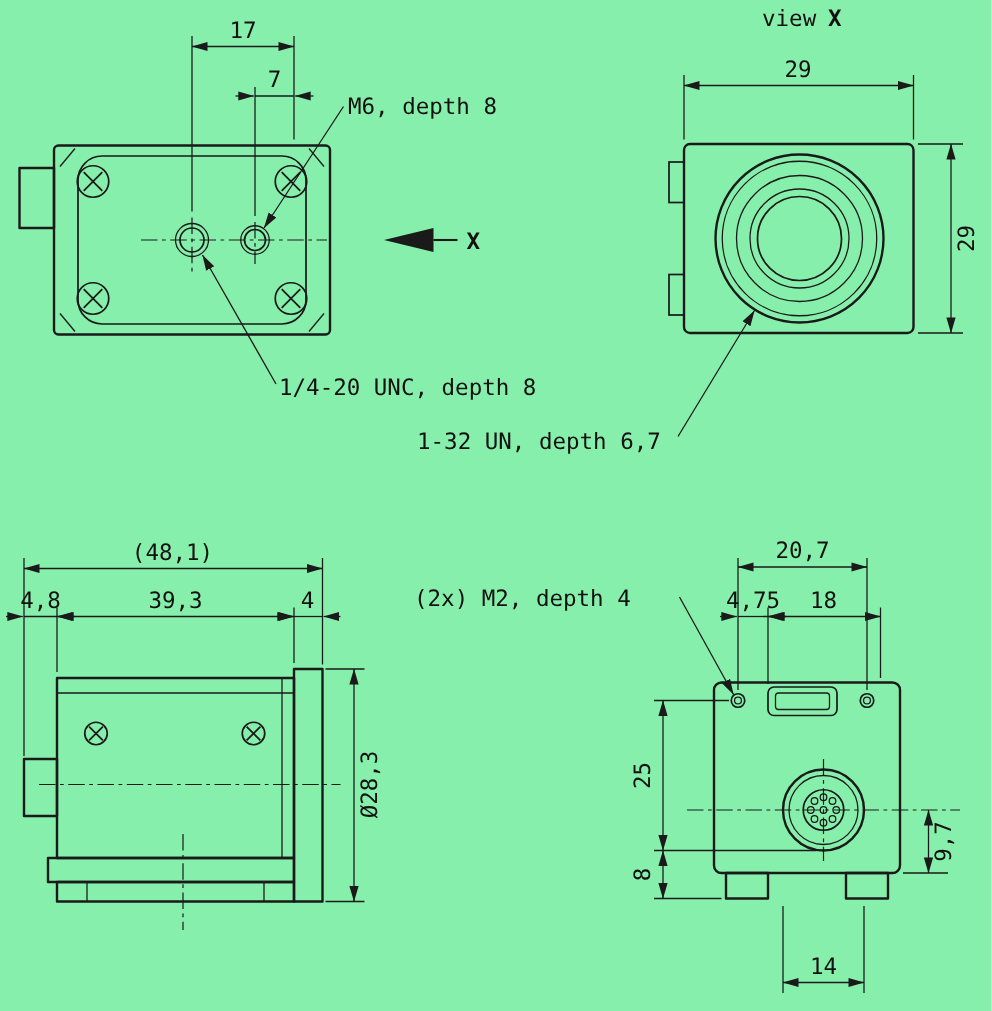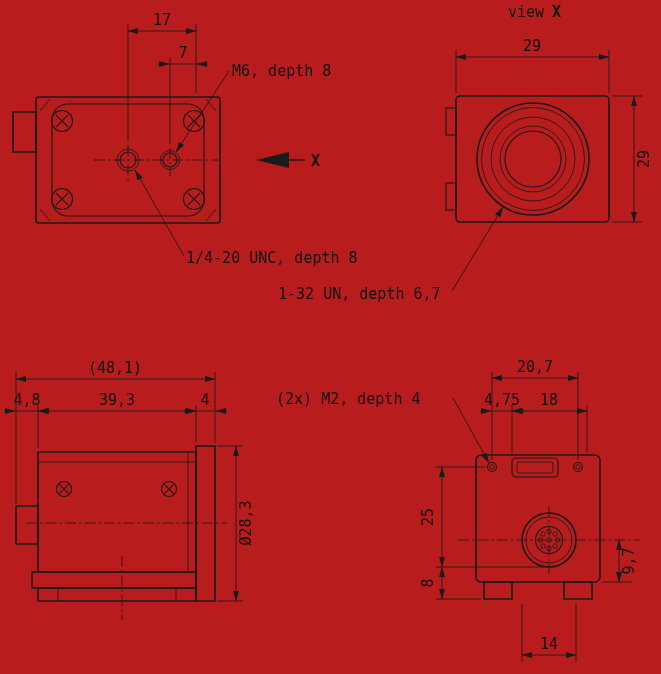--- a/index.html
+++ b/index.html
@@ -1,16 +1,16 @@
 <!DOCTYPE html>
 <html><head>
 <meta charset="utf-8">
 <style>
   html,body{margin:0;padding:0;background:#ffffff;}
-  .stage{position:relative;width:661px;height:674px;background:#b91c1c;overflow:hidden;}
+  .stage{position:relative;width:661px;height:674px;background:#86efac;overflow:hidden;}
   svg{position:absolute;left:0;top:0;}
   .o  {fill:none;stroke:#1a1a1a;stroke-width:1.6;stroke-linejoin:round;}
   .m  {fill:none;stroke:#1a1a1a;stroke-width:1.15;}
   .t  {fill:none;stroke:#1a1a1a;stroke-width:0.85;}
   .cl {fill:none;stroke:#1a1a1a;stroke-width:0.8;stroke-dasharray:11 3 2.5 3;}
   .ext{fill:none;stroke:#1a1a1a;stroke-width:0.85;}
   .dim{fill:none;stroke:#1a1a1a;stroke-width:0.85;marker-start:url(#dimarr);marker-end:url(#dimarr);}
   .stub{fill:none;stroke:#1a1a1a;stroke-width:0.85;marker-end:url(#dimarr);}
   .ldr{fill:none;stroke:#1a1a1a;stroke-width:0.85;marker-end:url(#dimarr);}
   text{font-family:"DejaVu Sans Mono","Liberation Mono",monospace;font-size:15px;fill:#111;}

